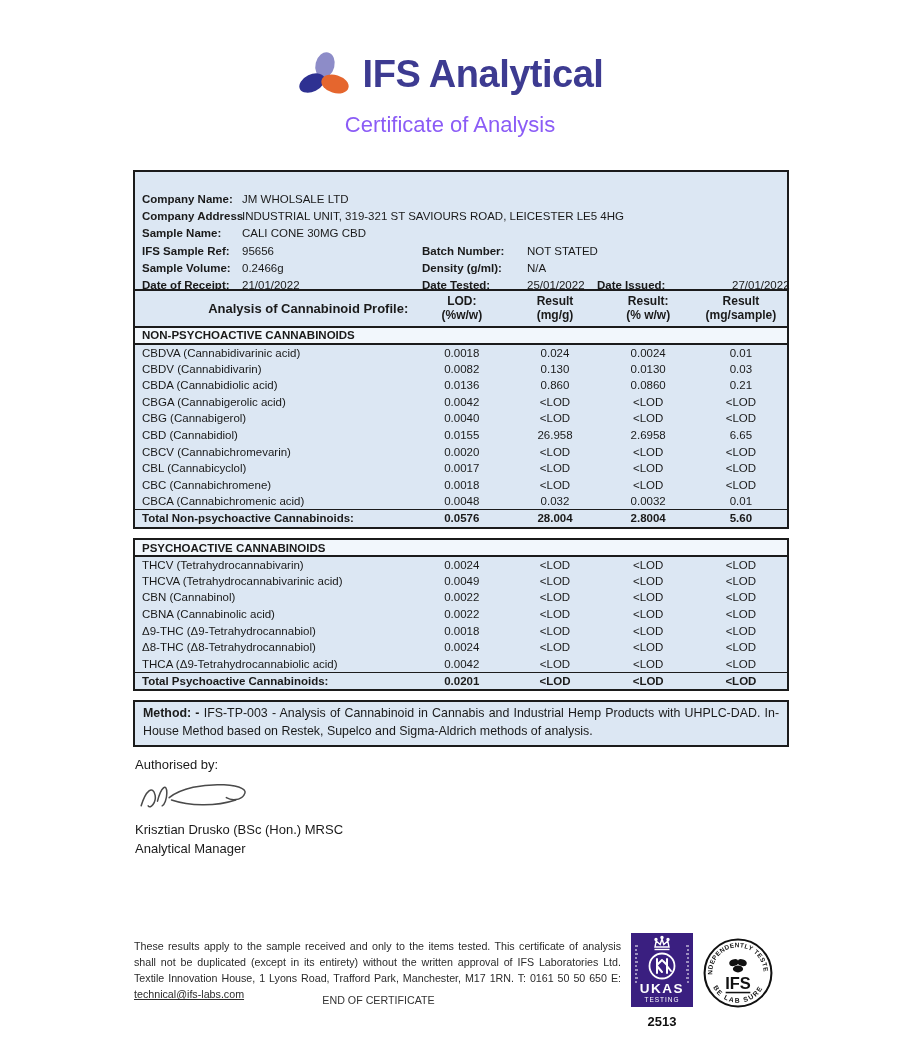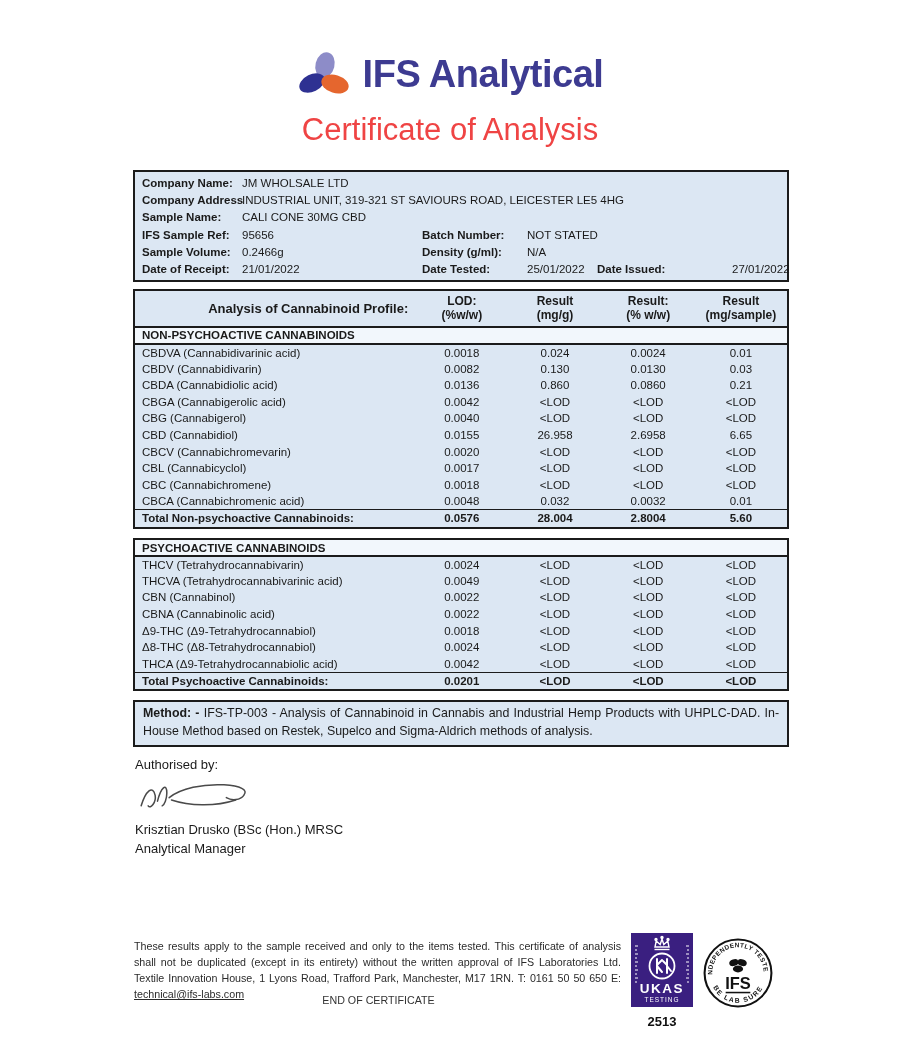--- a/index.html
+++ b/index.html
@@ -6,26 +6,26 @@
   html,body { width:900px; height:1050px; }
   body {
     background:#ffffff;
     font-family:"Liberation Sans", sans-serif;
     color:#1a1a1a;
     position:relative;
     overflow:hidden;
   }
   .brand-row { position:absolute; top:50px; left:0; width:100%; display:flex; justify-content:center; align-items:center; gap:10px; }
   .brand-text { font-size:38px; font-weight:bold; color:#3d3b91; letter-spacing:-0.5px; }
-  .doc-title { position:absolute; top:112px; left:0; width:100%; text-align:center; font-size:31px; color:#ef4444; }
+  .doc-title { position:absolute; top:112px; left:0; width:100%; text-align:center; font-size:22px; color:#8b5cf6; }
 
   
   .info-table {
     position:absolute; left:133px; top:170px; width:656px;
-    border:2px solid #1b1b1b; background:#dce7f3; padding:2px 0;
+    border:2px solid #1b1b1b; background:#dce7f3; padding:18px 0;
   }
   .info-row { display:grid; grid-template-columns:100px 180px 105px 70px 135px 1fr; padding:0 7px; height:17.3px; align-items:center; font-size:11.5px; }
   .info-row .b { font-weight:bold; }
   .info-row span { white-space:nowrap; overflow:visible; }
 
   
   table.atable {
     position:absolute; left:133px; width:656px;
     border-collapse:collapse; table-layout:fixed;
     font-size:11.5px; background:#dce7f3;

